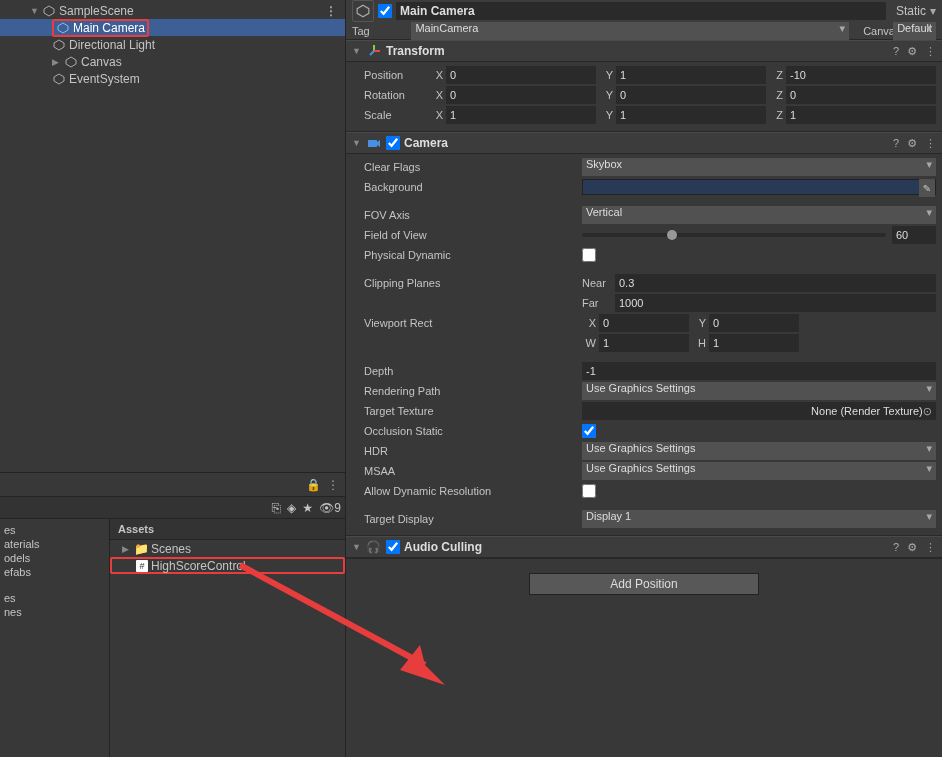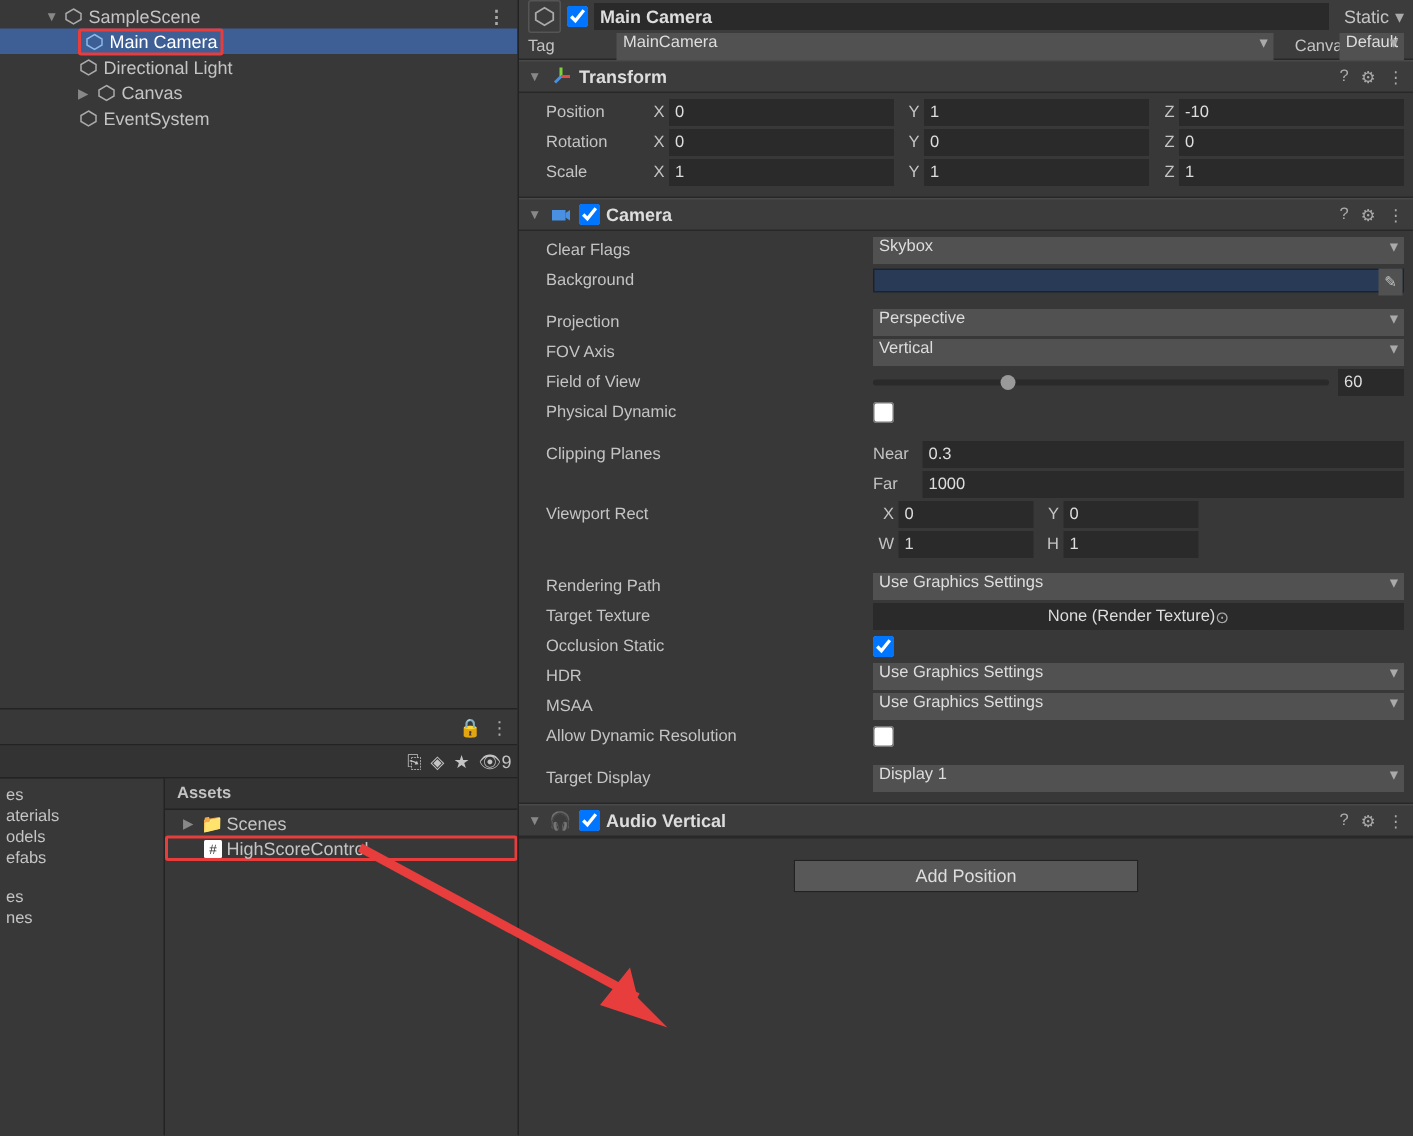--- a/index.html
+++ b/index.html
@@ -62,21 +62,21 @@
   .dropdown::after { content:"▾"; position:absolute; right:4px; color:#aaa;}
   .chk { width: 14px; height: 14px; }
   .color-swatch { background: #293a56; flex:1; height:16px; border:1px solid #222; position:relative;}
   .color-swatch .eyedrop { position:absolute; right:0; top:-1px; background:#515151; width:16px; height:18px; display:flex;align-items:center;justify-content:center; font-size:10px;}
   .slider-row { flex:1; display:flex; align-items:center; gap:6px;justify-content:flex-end;}
   .slider-track { flex:1; height:4px; background:#2a2a2a; border-radius:2px; position:relative;}
   .slider-thumb { position:absolute; width:10px; height:10px; background:#999; border-radius:50%; top:-3px; }
   .slider-val { width:44px; background:#2a2a2a; border:none; color:#ddd; height:18px; font-size:11px; padding:0 4px;}
   .spacer { height: 8px; }
   
-  .none-field { background:#2a2a2a; color:#ddd; height:18px; flex:1; font-size:11px; padding:0 4px; display:flex; align-items:center; justify-content:center;}
+  .none-field { background:#2a2a2a; color:#ddd; height:18px; flex:1; font-size:11px; padding:0 4px; display:flex; align-items:center; justify-content:flex-end;}
   .none-field .circ { color:#aaa;}
   
   .add-comp-btn { display:block; margin: 14px auto 0; background:#585858; border:1px solid #222; color:#ddd; width:230px; height:22px; font-size:12px; cursor:pointer;}
   
   .arrow-overlay { position:absolute; pointer-events:none; z-index:50;}
 </style>
 </head>
 <body>
 
 <div class="left-panel">
@@ -265,26 +265,20 @@
       <div class="prop-row">
           <span class="prop-label">Background</span>
           <div class="prop-val">
             <div class="color-swatch">
               <span class="eyedrop">✎</span>
             </div>
           </div>
         </div>
       <div class="spacer"></div>
       <div class="prop-row">
-          <span class="prop-label">Projection</span>
-          <div class="prop-val">
-            <div class="dropdown"><span>Perspective</span></div>
-          </div>
-        </div>
-      <div class="prop-row">
           <span class="prop-label">FOV Axis</span>
           <div class="prop-val">
             <div class="dropdown"><span>Vertical</span></div>
           </div>
         </div>
       <div class="prop-row">
           <span class="prop-label">Field of View</span>
         <div class="prop-val slider-row">
           <div class="slider-track">
               <div class="slider-thumb" style="left:28%"></div>
@@ -328,20 +322,26 @@
         <div class="prop-val">
           <span class="axis-label">W</span>
             <input class="num-field" style="max-width: 90px;" value="1">
           <span class="axis-label">H</span>
             <input class="num-field" style="max-width: 90px;" value="1">
           <span style="flex:1"></span>
         </div>
         </div>
       <div class="spacer"></div>
       <div class="prop-row">
+          <span class="prop-label">Depth</span>
+          <div class="prop-val">
+            <input class="num-field" value="-1" style="">
+          </div>
+        </div>
+      <div class="prop-row">
           <span class="prop-label">Rendering Path</span>
           <div class="prop-val">
             <div class="dropdown"><span>Use Graphics Settings</span></div>
           </div>
         </div>
       <div class="prop-row">
           <span class="prop-label">Target Texture</span>
           <div class="prop-val">
             <div class="none-field">
               <span>None (Render Texture)</span>
@@ -381,21 +381,21 @@
           </div>
         </div>
     </div>
   </div>
 
   <div class="component">
     <div class="comp-header">
       <span class="fold">▼</span>
       <span class="cicon" style="color:#e8a33d;">🎧</span>
       <input type="checkbox" class="chk" checked="" style="">
-      <span class="title">Audio Vertical</span>
+      <span class="title">Audio Culling</span>
       <span class="ctrl">?</span>
       <span class="ctrl">⚙</span>
       <span class="ctrl">⋮</span>
     </div>
   </div>
 
   <button class="add-comp-btn">Add Position</button>
 </div>
 
 <svg class="arrow-overlay" style="left:230px;top:555px;" width="240" height="150">

